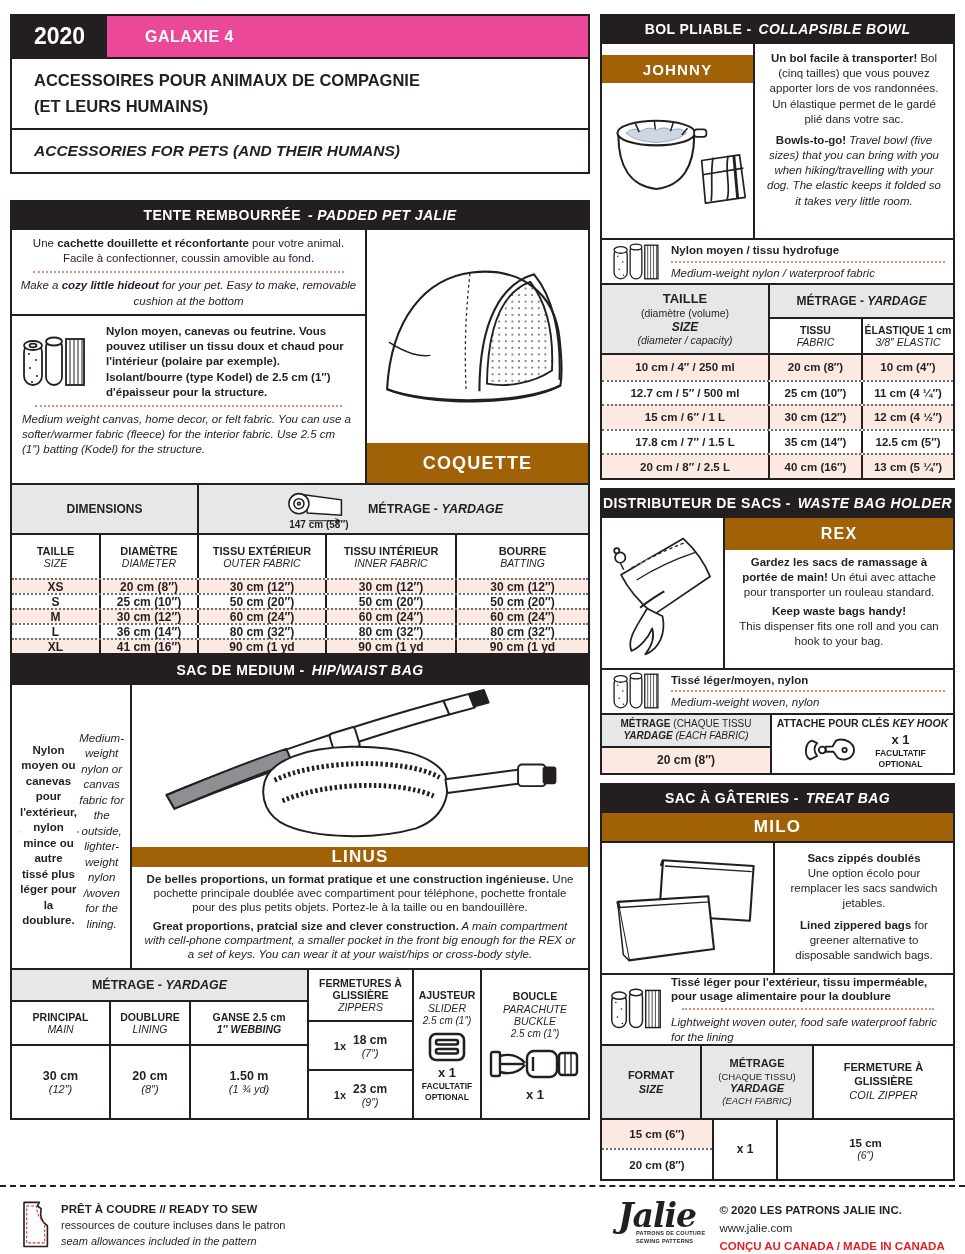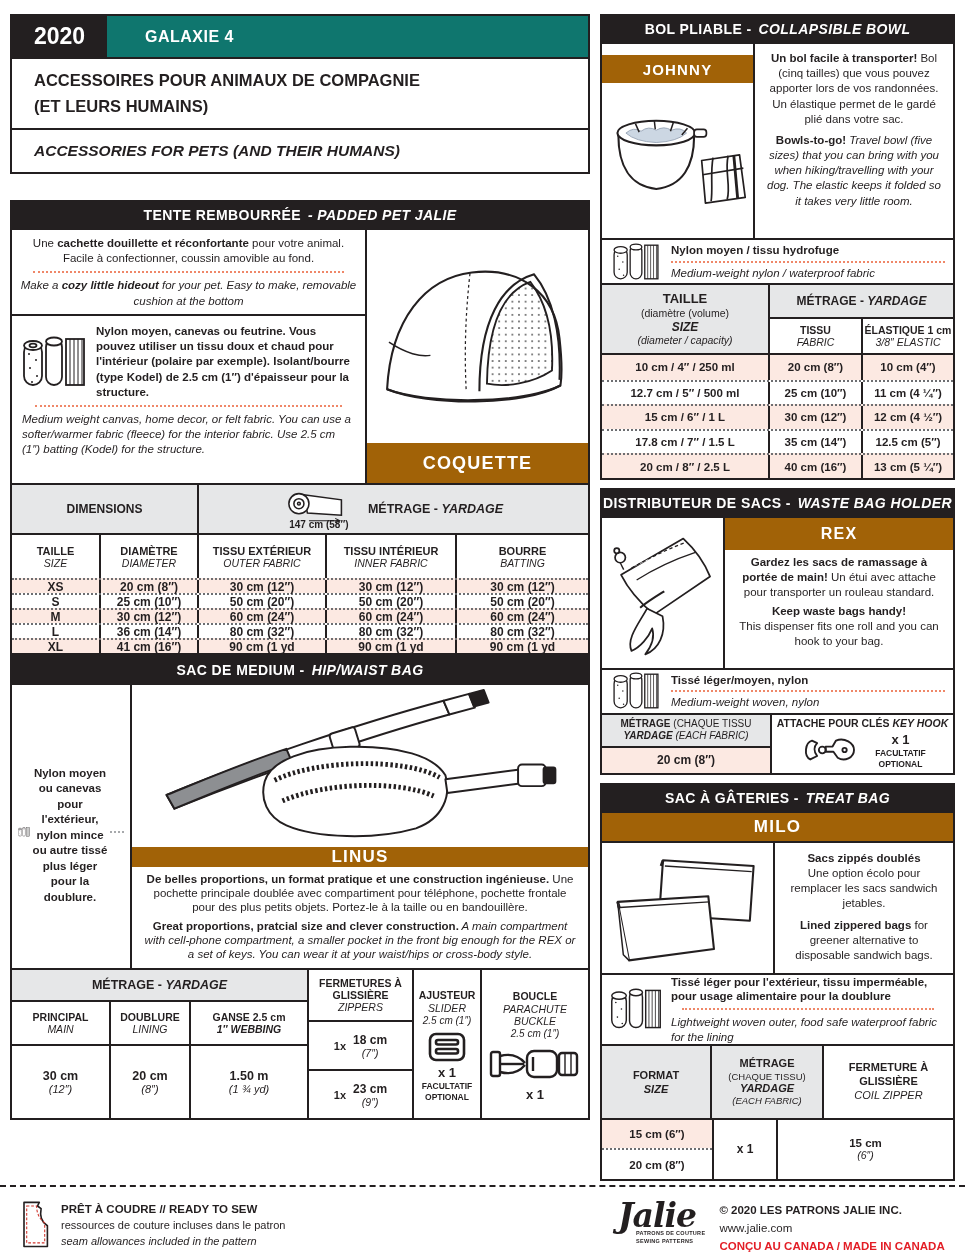--- a/index.html
+++ b/index.html
@@ -16,30 +16,30 @@
 .odiv{border-top:2px dotted #ef8768;margin:5px auto;width:92%}
 .gdiv{border-top:2px dotted #a7a9ac;margin:6px auto;width:86%}
 .gray{background:#e6e7e8}
 .pink{background:#fce9e2}
 .cell{display:flex;align-items:center;justify-content:center;text-align:center}
 .stack{display:flex;flex-direction:column;align-items:center;justify-content:center;text-align:center}
 
 .hdr{border:2px solid #231f20}
 .hdr-top{display:flex;height:41px}
 .hdr-year{width:95px;background:#231f20;color:#fff;font-weight:bold;font-size:23px;display:flex;align-items:center;justify-content:center}
-.hdr-gal{flex:1;background:#0f766e;color:#fff;font-weight:bold;font-size:16px;display:flex;align-items:center;padding-left:38px;letter-spacing:.5px}
+.hdr-gal{flex:1;background:#ec4899;color:#fff;font-weight:bold;font-size:16px;display:flex;align-items:center;padding-left:38px;letter-spacing:.5px}
 .hdr-fr{border-top:2px solid #231f20;padding:9px 10px 9px 22px;font-weight:bold;font-size:16.5px;line-height:1.55}
 .hdr-en{border-top:2px solid #231f20;padding:12px 10px 12px 22px;font-weight:bold;font-style:italic;font-size:15.5px}
 
 .tent-bar{margin-top:26px}
 .tent-body{display:flex;border:2px solid #231f20;border-top:none;height:255px}
 .tent-left{width:355px;border-right:2px solid #231f20;display:flex;flex-direction:column}
 .tent-desc{height:86px;border-bottom:2px solid #231f20;padding:6px 8px 4px;text-align:center;font-size:11.5px;line-height:1.32}
 .tent-fab{flex:1;padding:8px 10px 4px;font-size:11.5px;line-height:1.32}
-.tent-fab-top{display:flex;gap:10px;align-items:center}
+.tent-fab-top{display:flex;gap:20px;align-items:center}
 .tent-fab-top .txt{flex:1;font-weight:bold;text-align:left}
 .tent-fab .en-block{text-align:left;font-style:italic;margin-top:2px}
 .tent-right{flex:1;display:flex;flex-direction:column}
 .tent-art{flex:1;display:flex;align-items:center;justify-content:center}
 .coquette{height:40px;font-size:18px}
 
 .dim{border:2px solid #231f20;border-top:none}
 .dim-h1{display:flex;height:48px}
 .dim-h1-left{width:187px;border-right:2px solid #231f20;font-size:12px;font-weight:bold}
 .dim-h1-right{flex:1;display:flex;align-items:center;justify-content:center;gap:14px}
@@ -147,21 +147,21 @@
 .milo-wrap{border:2px solid #231f20;border-top:none}
 .milo-orange{height:28px;font-size:17px}
 .milo-body{display:flex;height:132px;border-top:2px solid #231f20}
 .milo-left{width:173px;border-right:2px solid #231f20;display:flex;align-items:center;justify-content:center}
 .milo-right{flex:1;padding:8px 8px;text-align:center;font-size:11.5px;line-height:1.3}
 .milo-right p{margin-bottom:7px}
 .milo-fab{display:flex;align-items:center;gap:9px;border-top:2px solid #231f20;padding:4px 8px;height:71px}
 .milo-fab .txt{flex:1;font-size:11.5px;line-height:1.25}
 .mt{border-top:2px solid #231f20}
 .mt-head{display:flex;height:74px;border-bottom:2px solid #231f20}
-.mt-f{width:110px;border-right:2px solid #231f20;line-height:1.3}
+.mt-f{width:100px;border-right:2px solid #231f20;line-height:1.3}
 .mt-m{width:112px;border-right:2px solid #231f20;line-height:1.2}
 .mt-z{flex:1;line-height:1.25;background:#fff}
 .mt-f .fr,.mt-z .fr{font-weight:bold;font-size:11px}
 .mt-f .en,.mt-z .en{font-style:italic;font-size:11px}
 .mt-m .b{font-weight:bold;font-size:11px}
 .mt-m .s{font-size:9.5px}
 .mt-m .bi{font-weight:bold;font-style:italic;font-size:11px}
 .mt-m .si{font-style:italic;font-size:9.5px}
 .mt-body{display:flex;height:59px}
 .mt-col-f{width:110px;border-right:2px solid #231f20;display:flex;flex-direction:column}
@@ -370,20 +370,21 @@
         <g fill="#231f20">
             <circle cx="7" cy="18" r="1"></circle>
             <circle cx="14" cy="24" r="1"></circle>
             <circle cx="8" cy="32" r="1"></circle>
             <circle cx="15" cy="40" r="1"></circle>
             <circle cx="10" cy="46" r="1"></circle>
           </g>
       </svg>
       <div class="fr">Nylon moyen ou canevas pour l'extérieur, nylon mince ou autre tissé plus léger pour la doublure.</div>
       <div class="gdiv"></div>
+      <div class="en">Medium-weight nylon or canvas fabric for the outside, lighter-weight nylon /woven for the lining.</div>
     </div>
     <div class="sac-right">
       <div class="sac-art">
         <svg width="450" height="162" viewBox="0 0 450 165">
           <g fill="#fff" stroke="#231f20" stroke-width="2" stroke-linejoin="round">
             <path d="M28,112 C110,78 220,40 310,16 L316,30 C228,54 120,92 36,126 Z"></path>
             <path d="M28,112 C70,95 110,78 150,65 L156,79 C118,92 76,109 36,126 Z" fill="#8d8f92"></path>
             <rect x="196" y="46" width="27" height="21" rx="3" transform="rotate(-17 209 57)"></rect>
             <path d="M310,16 l26,-7 6,14 -26,7 z"></path>
             <path d="M336,9 l15,-4 5,13 -15,4 z" fill="#231f20"></path>

